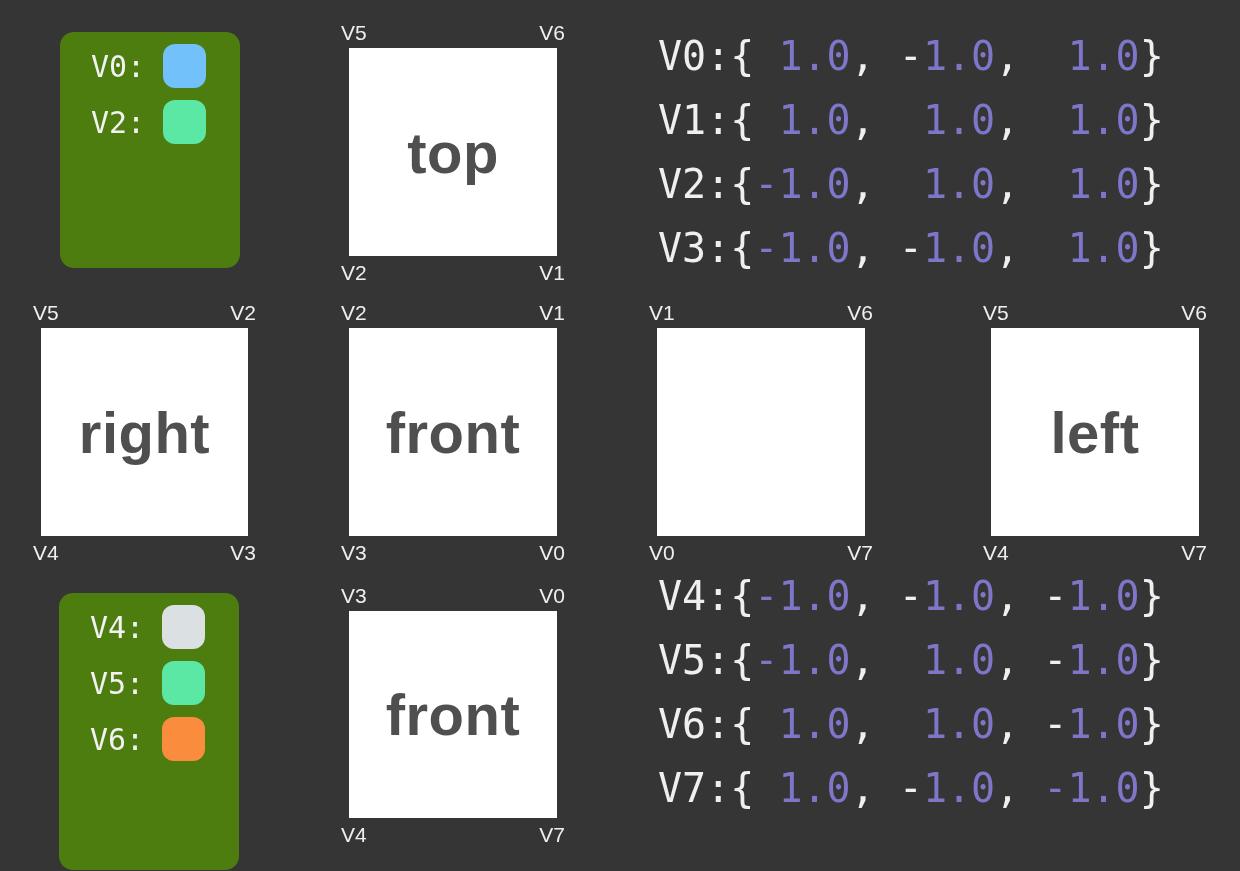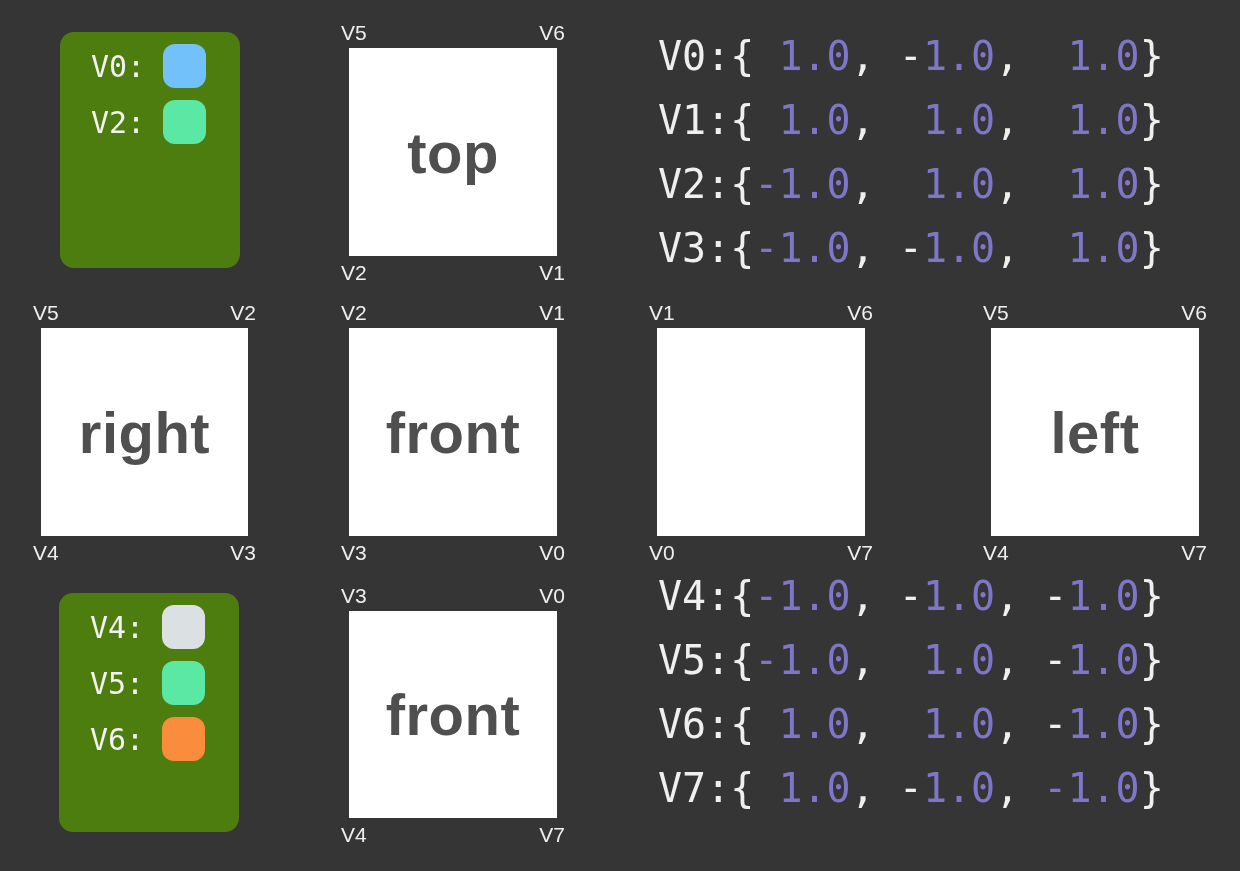--- a/index.html
+++ b/index.html
@@ -18,21 +18,21 @@
     width: 180px;
     background: #4d7c0f;
     border-radius: 14px;
     box-sizing: border-box;
     padding: 12px 12px 12px 31px;
     display: flex;
     flex-direction: column;
     gap: 12px;
   }
   .legend-top    { left: 60px; top: 32px;  height: 236px; }
-  .legend-bottom { left: 59px; top: 593px; height: 239px; }
+  .legend-bottom { left: 59px; top: 593px; height: 277px; }
   .legend-row { display: flex; align-items: center; }
   .legend-label {
     width: 72px;
     font-family: "DejaVu Sans Mono", monospace;
     font-size: 30px;
     color: #f2f2f2;
   }
   .swatch {
     width: 43px;
     height: 44px;

